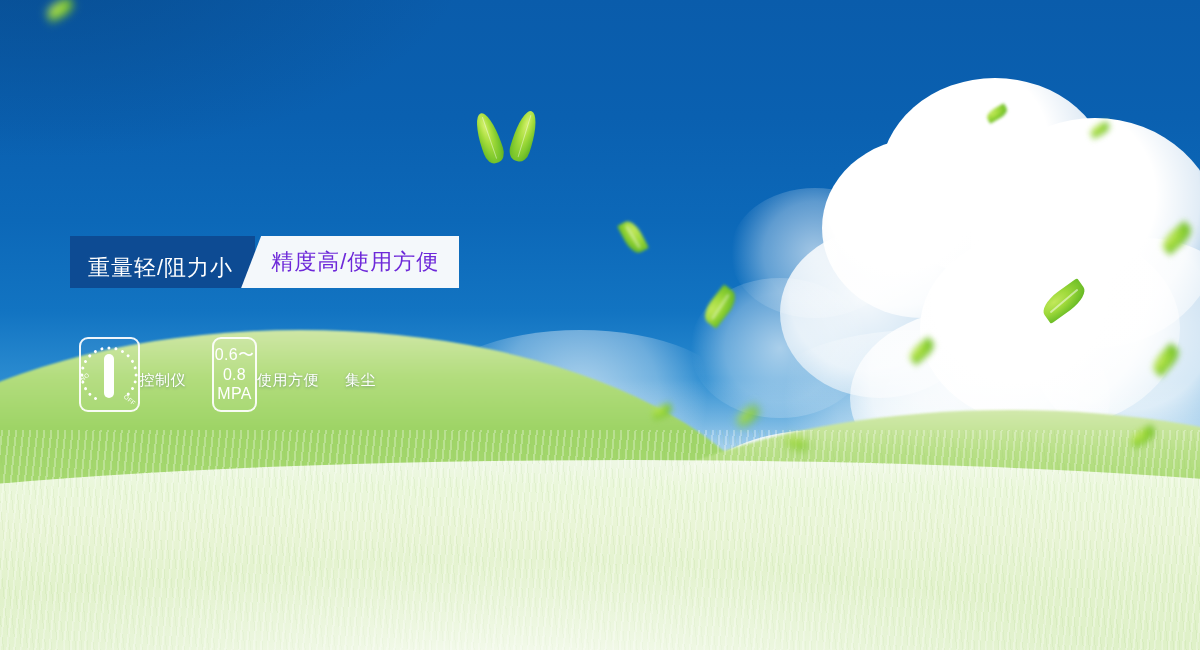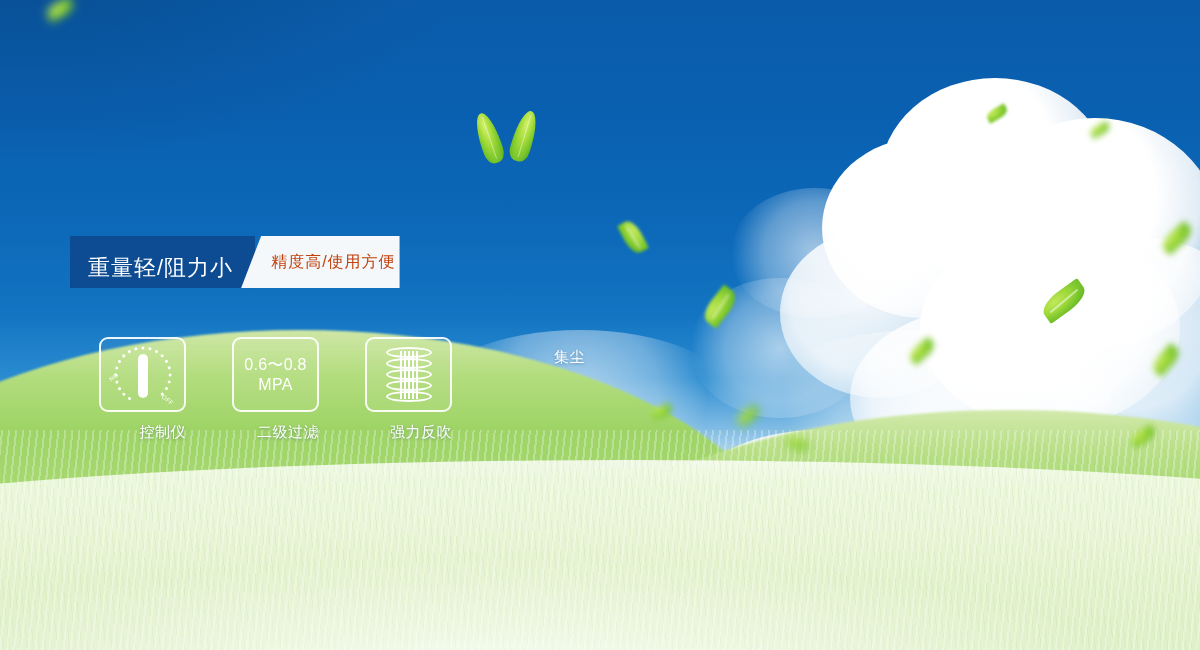--- a/index.html
+++ b/index.html
@@ -205,44 +205,44 @@
     font-size: 22px;
     letter-spacing: 1px;
     display: flex;
     align-items: center;
     padding: 12px 22px 0 18px;
     white-space: nowrap;
   }
   #subtitle-right {
     position: relative;
     background: #f4f8fb;
-    color: #c2410c;
-    font-size: 16px;
+    color: #6d28d9;
+    font-size: 22px;
     letter-spacing: 1px;
     display: flex;
     align-items: center;
-    padding: 0 4px 0 30px;
+    padding: 0 20px 0 30px;
     margin-left: -14px;
     white-space: nowrap;
     clip-path: polygon(20px 0, 100% 0, 100% 100%, 0 100%);
   }
 
   
   #features {
     position: absolute;
     left: 79px;
     top: 337px;
     display: flex;
     gap: 26px;
   }
   .feature {
     width: 107px;
     display: flex;
-    flex-direction: column;
-    align-items: flex-end;
+    flex-direction: row;
+    align-items: center;
   }
   .feature-box {
     width: 87px;
     height: 75px;
     box-sizing: border-box;
     border: 2px solid rgba(255,255,255,.92);
     border-radius: 9px;
     background: rgba(255,255,255,.05);
     display: flex;
     align-items: center;
@@ -456,36 +456,23 @@
       <div class="feature-label">控制仪</div>
     </div>
 
     <div class="feature">
       <div class="feature-box">
         <div class="box-text">
           <div>0.6〜0.8</div>
           <div>MPA</div>
         </div>
       </div>
-      <div class="feature-label">二级过滤</div>
+      <div class="feature-label">使用方便</div>
     </div>
 
-    <div class="feature">
-      <div class="feature-box">
-        <div class="coil">
-          <div class="coil-core"></div>
-          <div class="coil-ring" style="top:0px;"></div>
-          <div class="coil-ring" style="top:11px;"></div>
-          <div class="coil-ring" style="top:22px;"></div>
-          <div class="coil-ring" style="top:33px;"></div>
-          <div class="coil-ring" style="top:44px;"></div>
-        </div>
-      </div>
-      <div class="feature-label">强力反吹</div>
-    </div>
 
 
     <div class="feature">
       <div class="feature-label">集尘</div>
     </div>
 
   </div>
 </div>
 
 </body></html>

